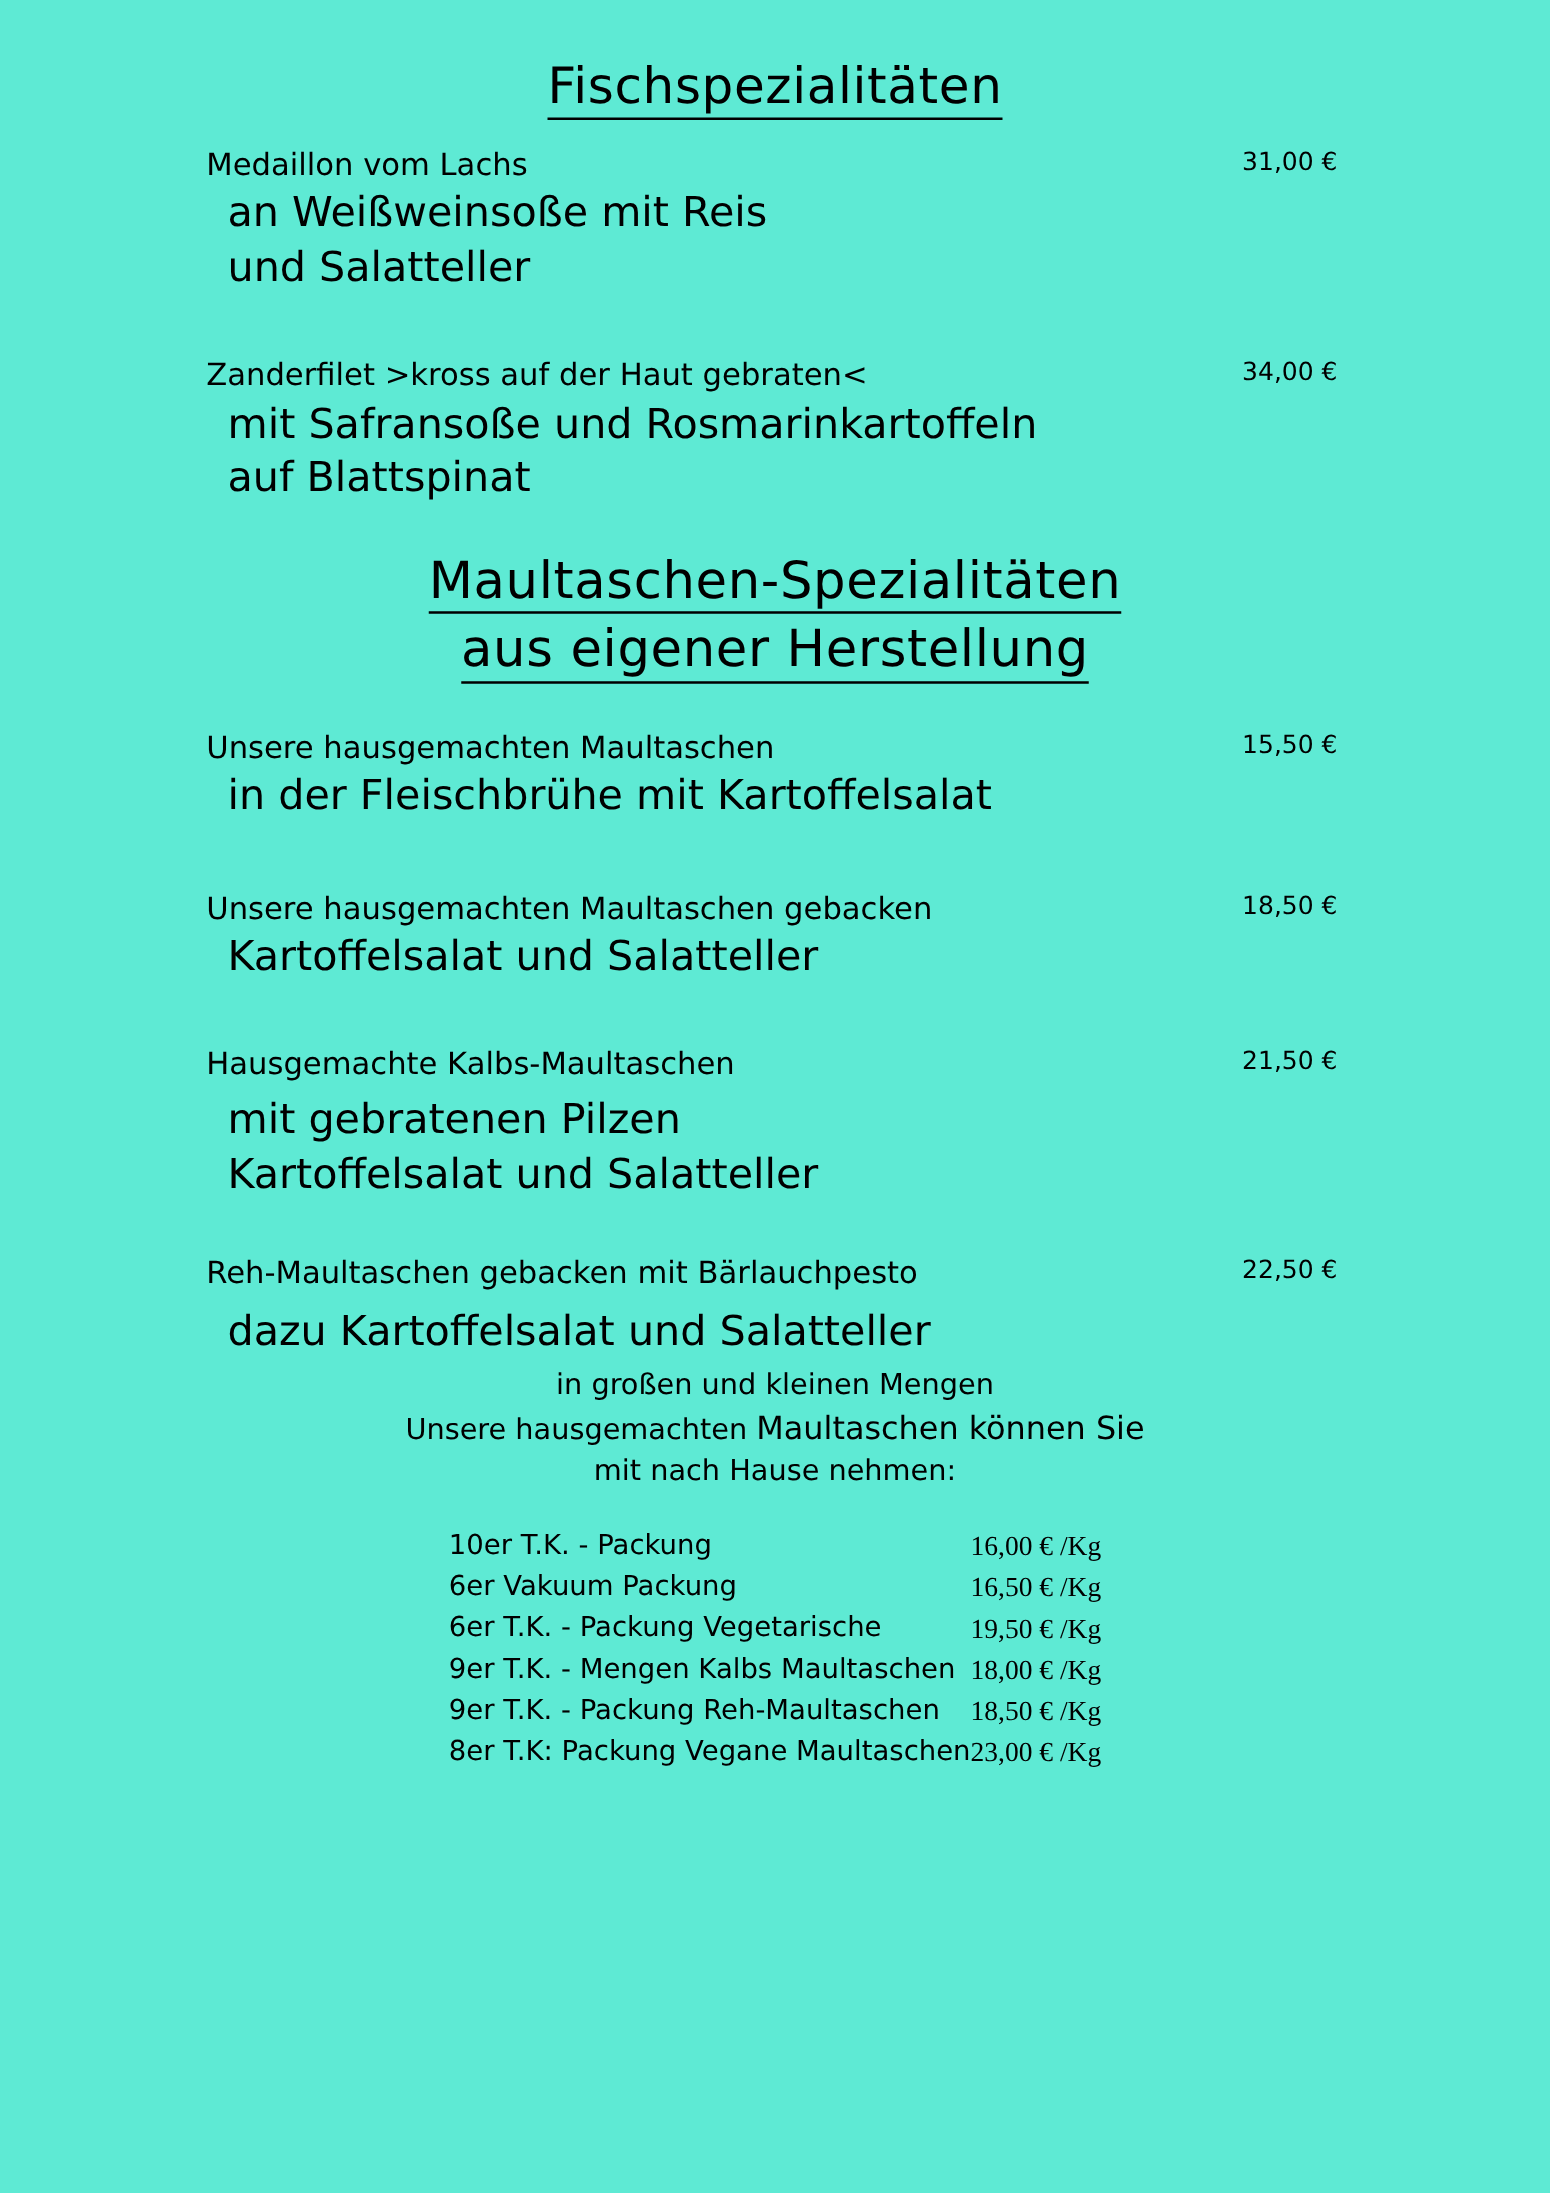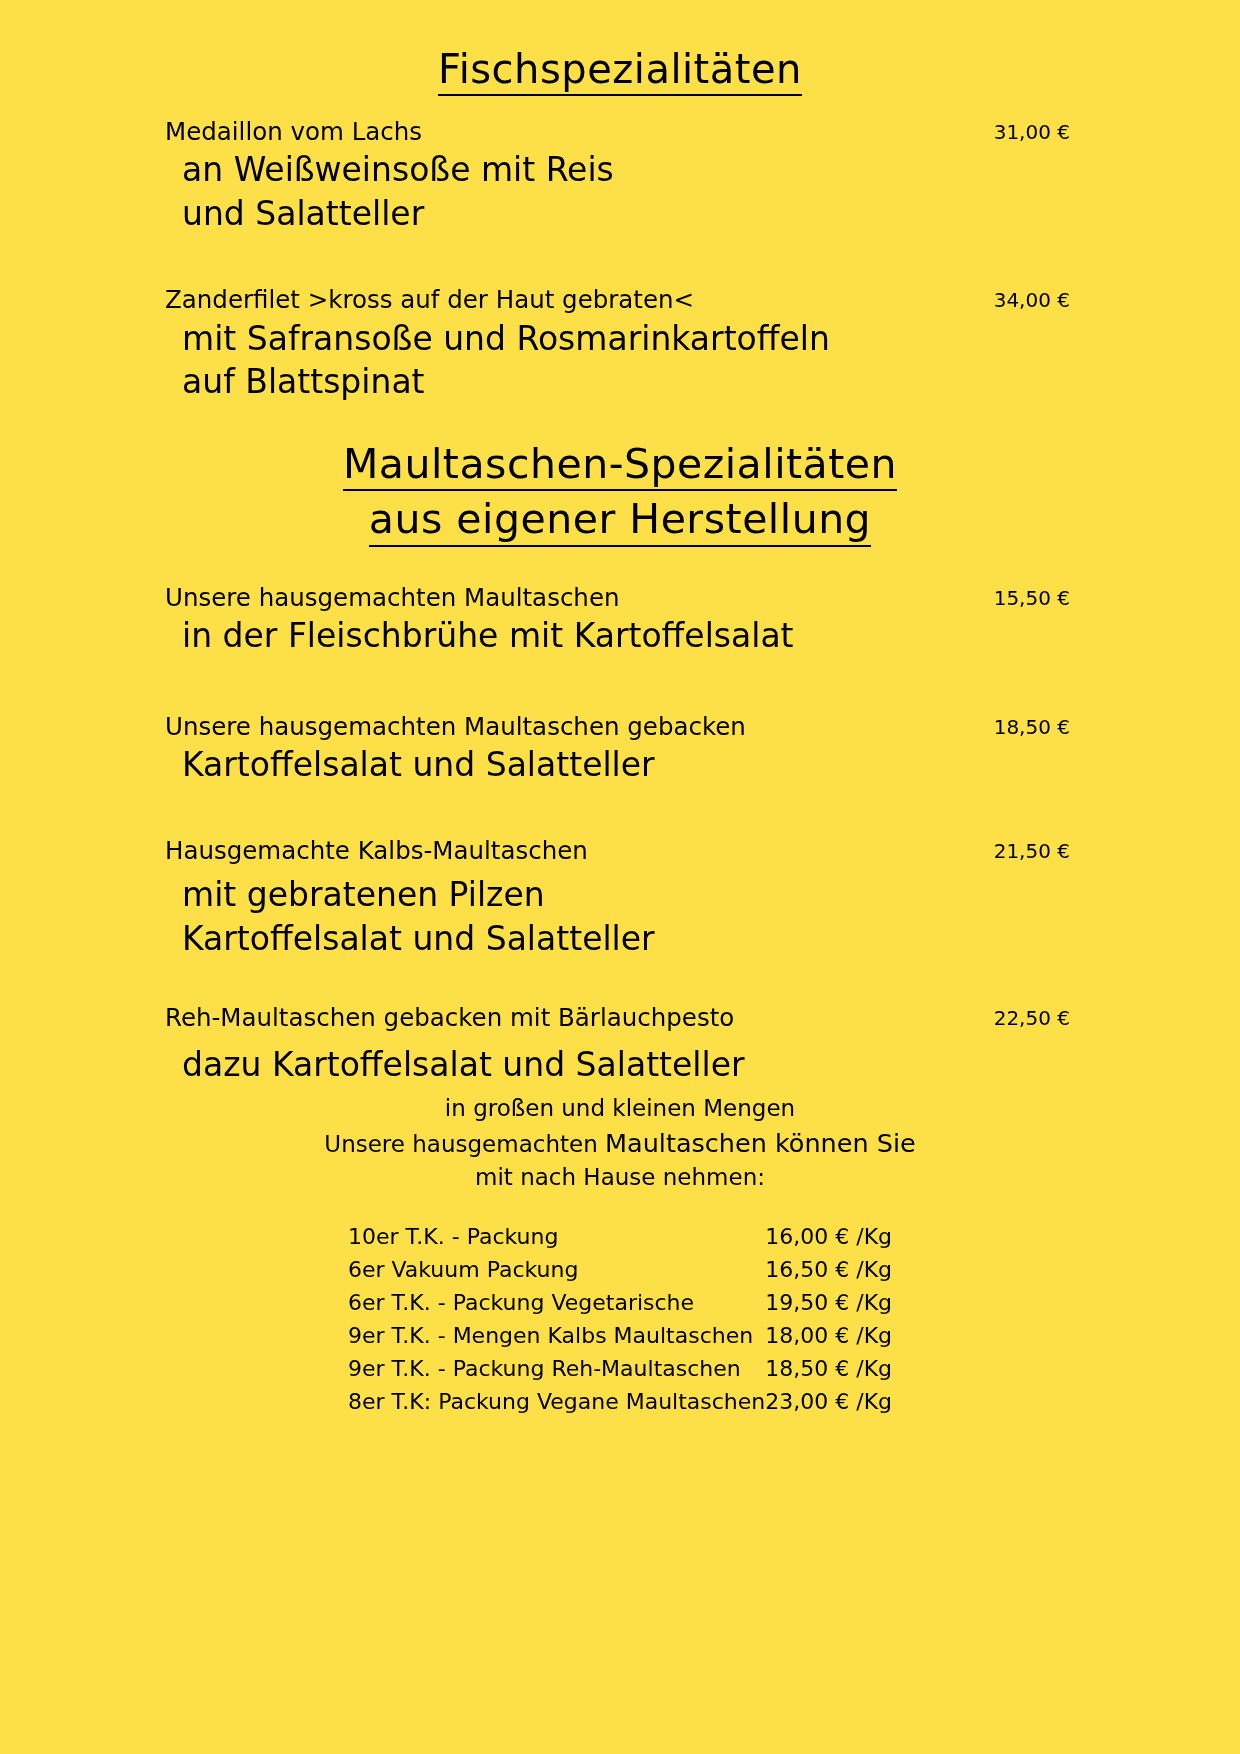--- a/index.html
+++ b/index.html
@@ -5,21 +5,21 @@
 <style>
   html, body {
     margin: 0;
     padding: 0;
     background: #ffffff;
   }
   .page {
     position: relative;
     width: 1240px;
     height: 1754px;
-    background: #fde047;
+    background: #5eead4;
     margin: 0 auto;
     overflow: hidden;
     font-family: "DejaVu Sans", sans-serif;
     color: #000000;
   }
 
   
   .section-heading {
     text-align: center;
     font-family: "DejaVu Sans", sans-serif;
@@ -53,21 +53,21 @@
     position: absolute;
     left: 165px;
     width: 905px;
   }
   #fish-items { top: 116px; }
   #mt-items   { top: 582px; }
 
   .item { position: relative; }
   .item-head {
     display: flex;
-    align-items: center;
+    align-items: flex-start;
     justify-content: space-between;
   }
   .item-title {
     font-size: 24.5px;
     line-height: 1.32;
     white-space: nowrap;
   }
   .item-price {
     font-size: 20px;
     line-height: 1.32;
@@ -115,20 +115,21 @@
     padding: 0;
     white-space: nowrap;
   }
   .pkg-name {
     text-align: left;
     padding-right: 0;
   }
   .pkg-price {
     text-align: left;
     padding-left: 112px;
+    font-family: Liberation Serif, serif;
   }
 </style>
 </head>
 <body>
 
 <div class="page">
 
   <div id="fish-heading" class="section-heading">
     <span class="hl">Fischspezialitäten</span>
   </div>

